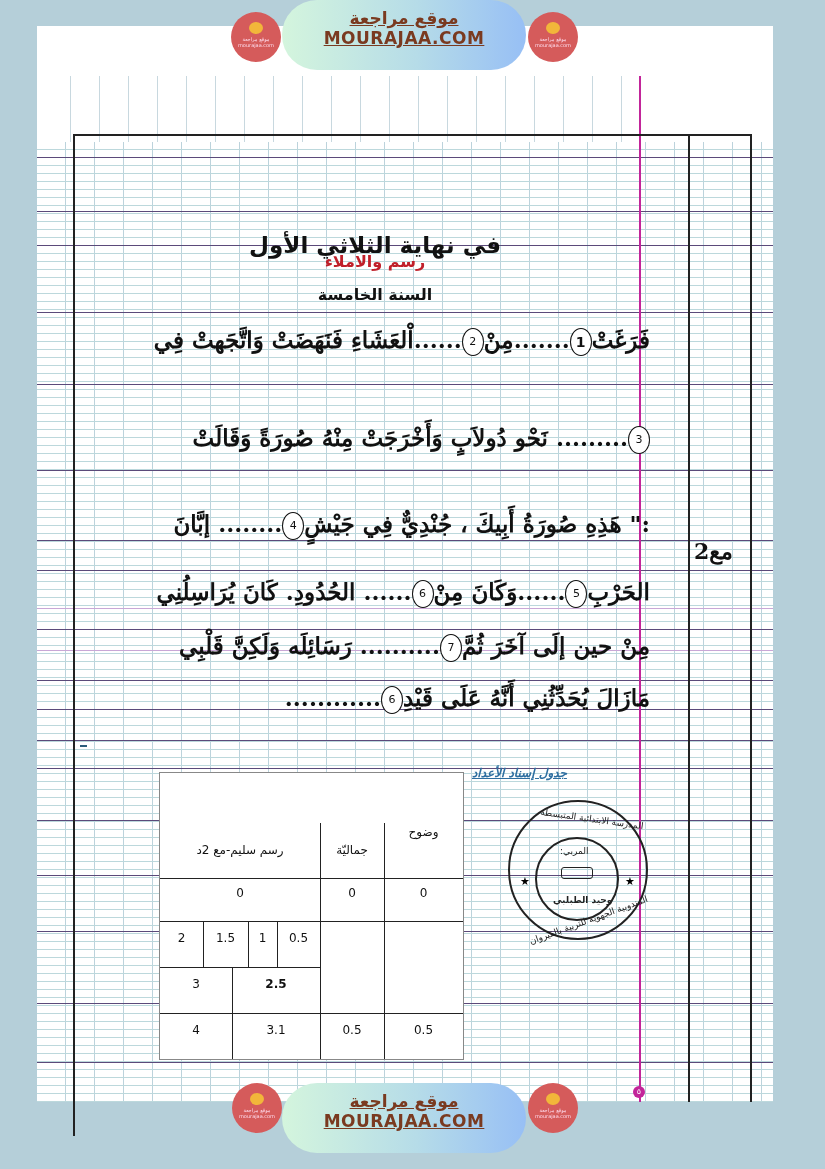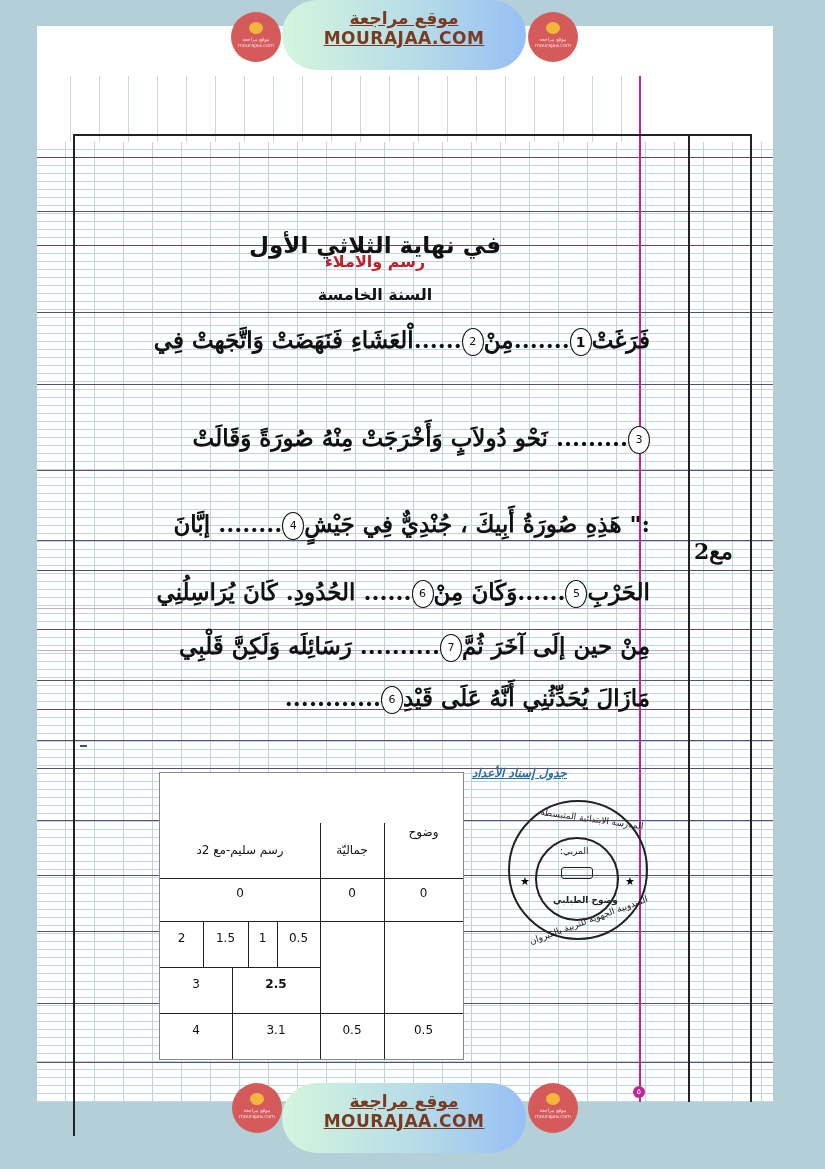--- a/index.html
+++ b/index.html
@@ -178,21 +178,21 @@
   <div class="vl" style="left:160px; top:50px; height:236px;"></div>
   <div class="vl" style="left:224px; top:50px; height:236px;"></div>
 </div>
 
 <div class="stamp-title">جدول إسناد الأعداد</div>
 <div class="stamp"></div>
 <div class="stamp-inner"></div>
 <div class="stamp-text" style="left:540px; top:814px; transform:rotate(8deg);">المدرسة الابتدائية المتبسطة</div>
 <div class="stamp-text" style="left:526px; top:915px; transform:rotate(-20deg);">المندوبية الجهوية للتربية بالقيروان</div>
 <div class="stamp-text" style="left:560px; top:846px;">المربي:</div>
-<div class="stamp-text" style="left:553px; top:895px; font-weight:bold;">وضوح الطبلبي</div>
+<div class="stamp-text" style="left:553px; top:895px; font-weight:bold;">وحيد الطبلبي</div>
 <div style="position:absolute; left:561px; top:867px; width:30px; height:10px; border:1px solid #222; border-radius:3px;"></div>
 <div style="position:absolute; left:520px; top:875px; font-size:11px;">★</div>
 <div style="position:absolute; left:625px; top:875px; font-size:11px;">★</div>
 
 <div class="badge" style="left:231px; top:12px;">
   <div class="dot"></div>
   <div class="txt">موقع مراجعة</div>
   <div class="txt">mourajaa.com</div>
 </div>
 <div class="banner" style="top:0;">

